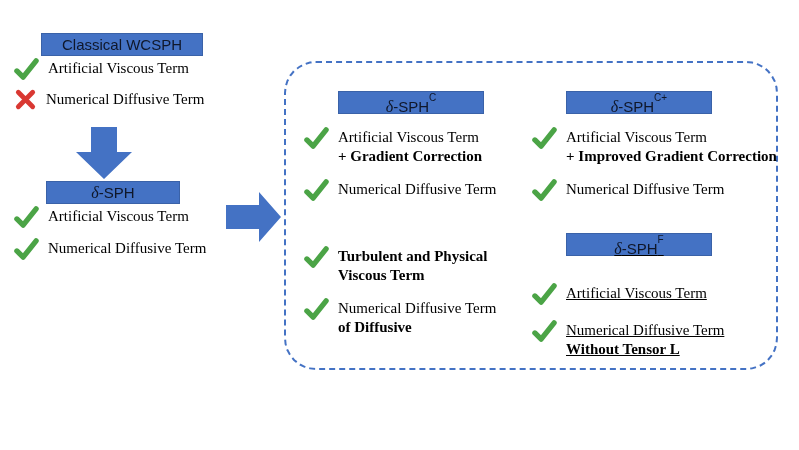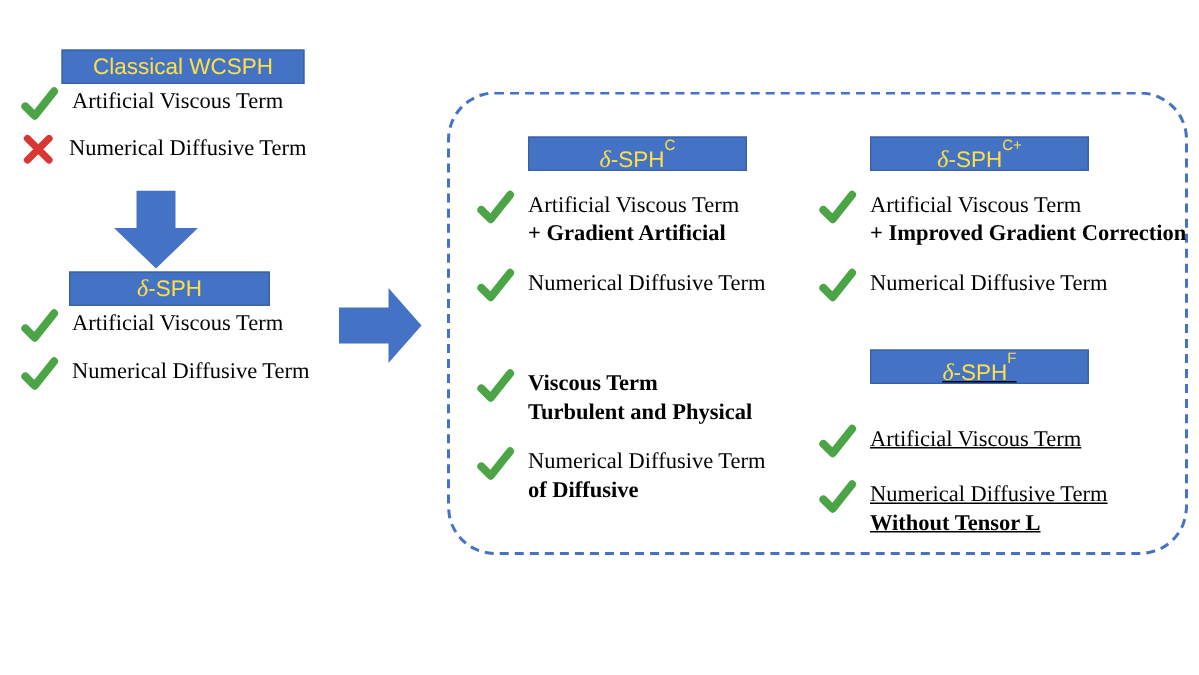--- a/index.html
+++ b/index.html
@@ -9,21 +9,21 @@
     width: 799px; height: 450px; overflow: hidden;
     font-family: "Liberation Serif", serif;
     color: var(--text-color, #000);
   }
   .canvas { position: relative; width: 799px; height: 450px; background: #fff; }
 
   
   .hdr {
     background: var(--box-blue, #4472C4);
     border: 1px solid var(--box-border, #3A62A8);
-    color: #fde047;
+    color: #0f172a;
     font-family: "Liberation Sans", sans-serif;
     font-size: 15px;
     height: 23px; line-height: 21px;
     text-align: center;
     white-space: nowrap;
   }
   .hdr-it { font-family: "Liberation Serif", serif; font-style: italic; font-size: 16px; }
   .hdr-sup { font-family: "Liberation Sans", sans-serif; font-size: 10px; position: relative; top: -5px; }
 
   
@@ -43,21 +43,21 @@
   .lrow2 { left: 14px; top: 88px; }
   .arrow-down { left: 75px; top: 127px; }
   .box-delta { left: 46px; top: 181px; width: 134px; }
   .lrow3 { left: 14px; top: 205px; }
   .lrow4 { left: 14px; top: 237px; }
   .arrow-right { left: 226px; top: 191px; }
   .arrow-fill { fill: var(--arrow-blue, #4472C4); }
 
   
   .panel {
-    position: absolute; left: 298px; top: 61px; width: 494px; height: 309px;
+    position: absolute; left: 284px; top: 61px; width: 494px; height: 309px;
     border: 2.5px dashed var(--panel-border, #4472C4);
     border-radius: 32px;
   }
   .grp { position: absolute; }
   .g-tl { left: 18px;  top: 28px;  width: 228px; }
   .g-tr { left: 246px; top: 28px;  width: 246px; }
   .g-bl { left: 18px;  top: 170px; width: 228px; }
   .g-br { left: 246px; top: 170px; width: 240px; text-decoration: underline; }
   .grp .hdr { width: 146px; margin-left: 34px; }
   .grp .row { margin-top: 12px; }
@@ -139,21 +139,21 @@
         <span class="hdr-it">δ</span><span>-SPH</span><sup class="hdr-sup">C</sup>
       </div>
       <div class="row">
         <span class="icon">
           <svg viewBox="0 0 26 26" width="25" height="25">
               <path class="check-path" d="M3 14.5 L9.5 21 L23 4"></path>
             </svg>
         </span>
         <span class="txt">
           <span class="line">Artificial Viscous Term</span>
-          <span class="line b">+ Gradient Artificial</span>
+          <span class="line b">+ Gradient Correction</span>
         </span>
       </div>
       <div class="row">
         <span class="icon">
           <svg viewBox="0 0 26 26" width="25" height="25">
               <path class="check-path" d="M3 14.5 L9.5 21 L23 4"></path>
             </svg>
         </span>
         <span class="txt">
           <span class="line">Numerical Diffusive Term</span>
@@ -189,22 +189,22 @@
     </div>
 
     <div class="grp g-bl">
       <div class="row">
         <span class="icon">
           <svg viewBox="0 0 26 26" width="25" height="25">
               <path class="check-path" d="M3 14.5 L9.5 21 L23 4"></path>
             </svg>
         </span>
         <span class="txt">
+          <span class="line b">Turbulent and Physical</span>
           <span class="line b">Viscous Term</span>
-          <span class="line b">Turbulent and Physical</span>
         </span>
       </div>
       <div class="row">
         <span class="icon">
           <svg viewBox="0 0 26 26" width="25" height="25">
               <path class="check-path" d="M3 14.5 L9.5 21 L23 4"></path>
             </svg>
         </span>
         <span class="txt">
           <span class="line">Numerical Diffusive Term</span>

